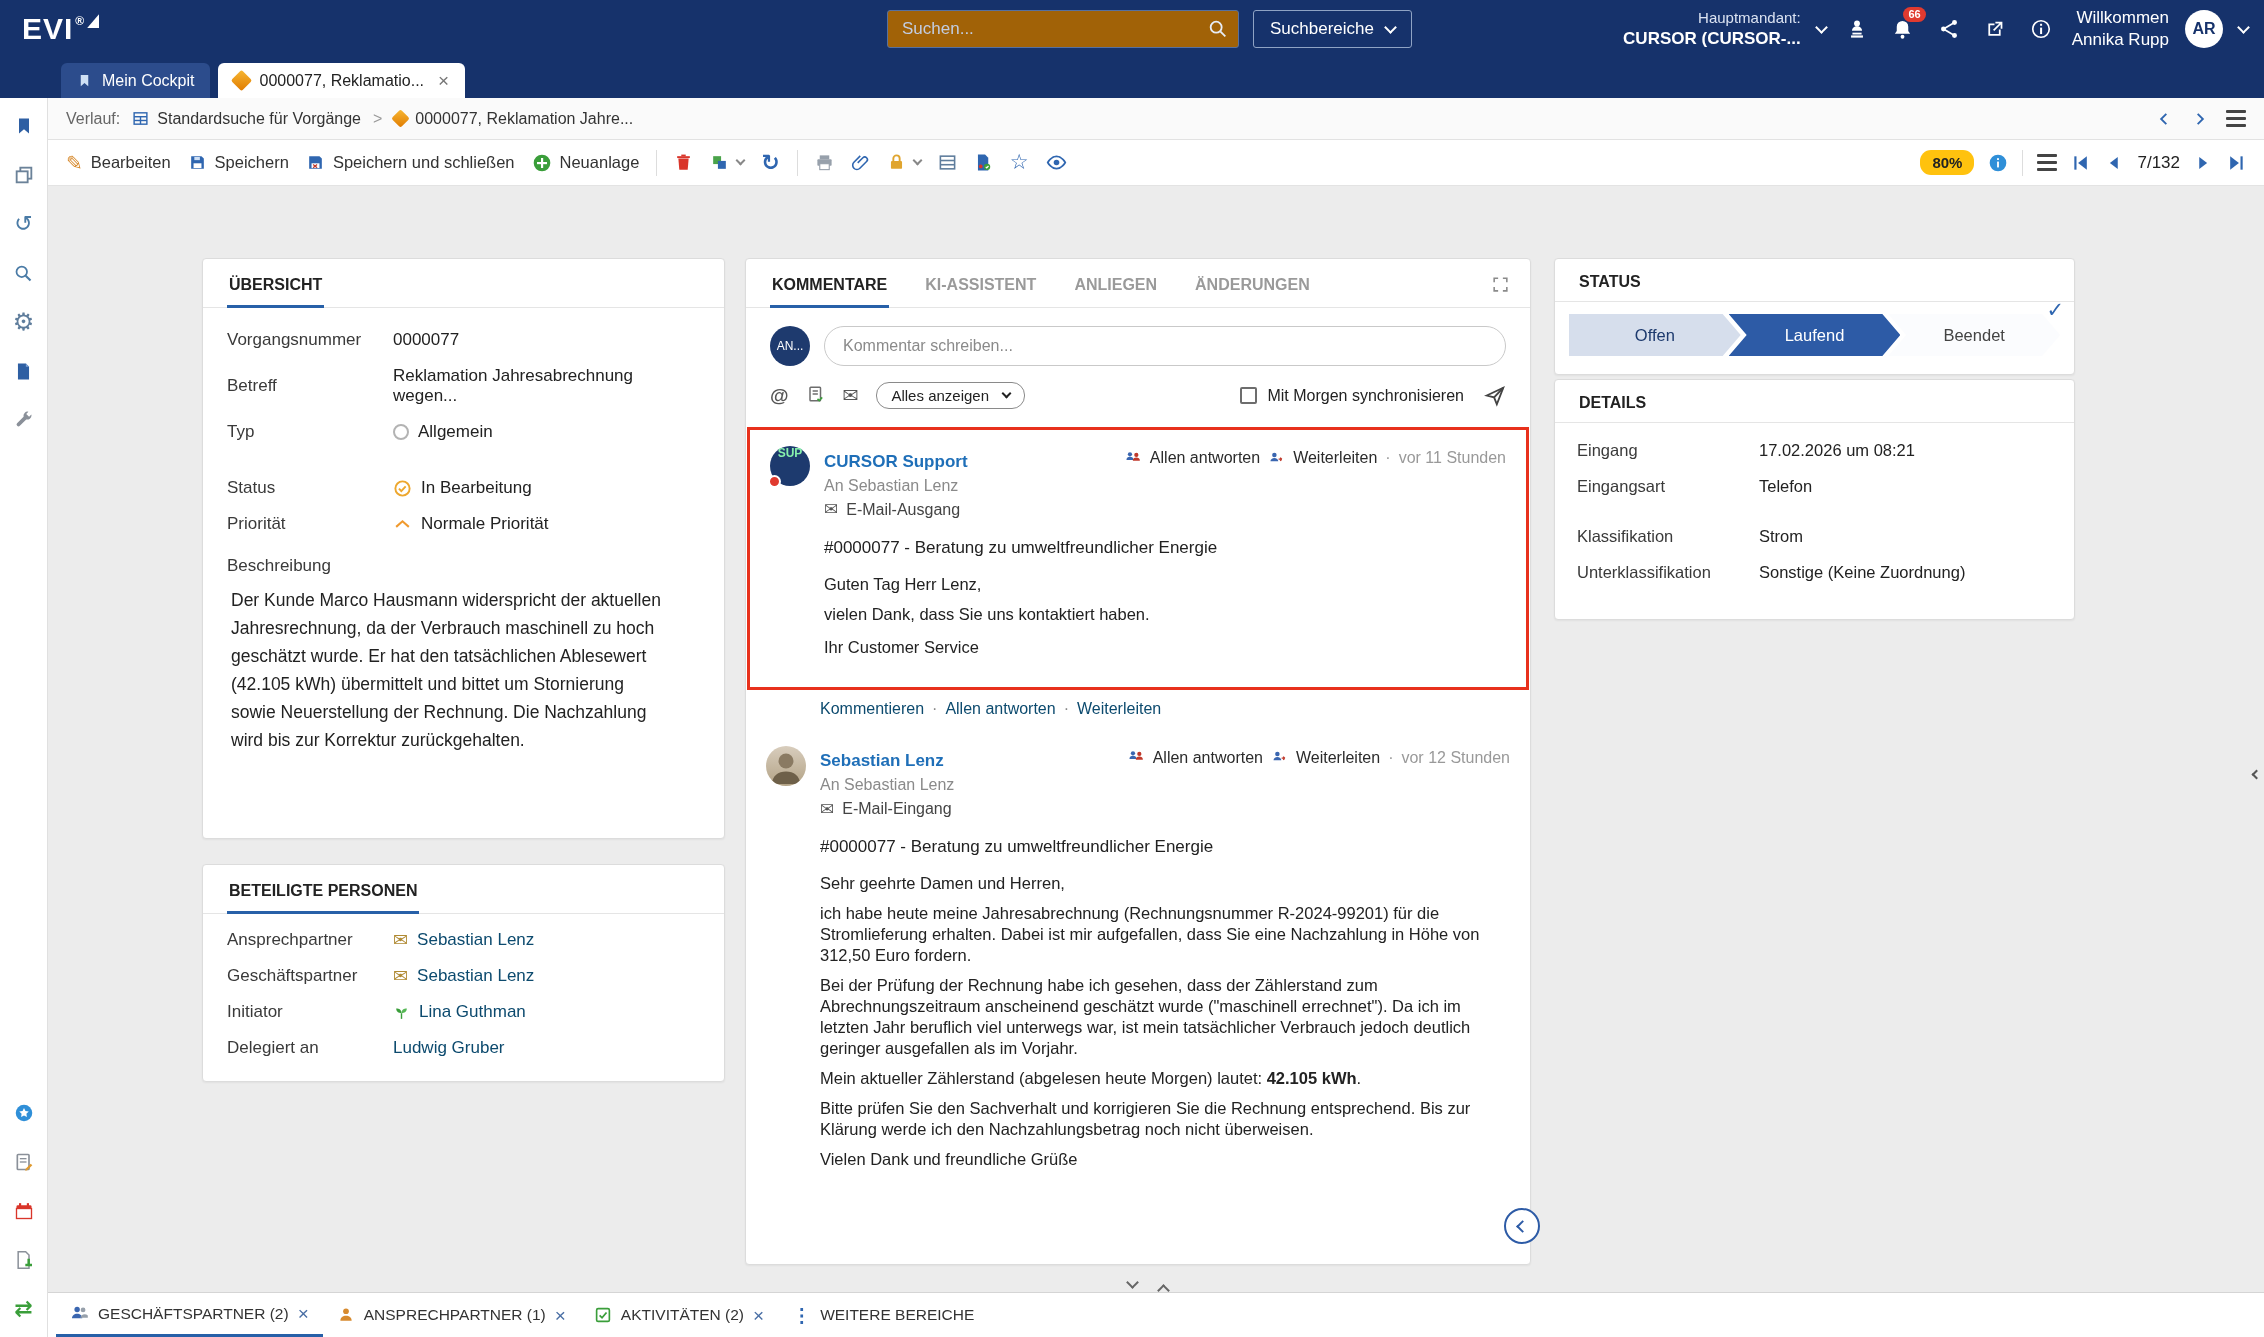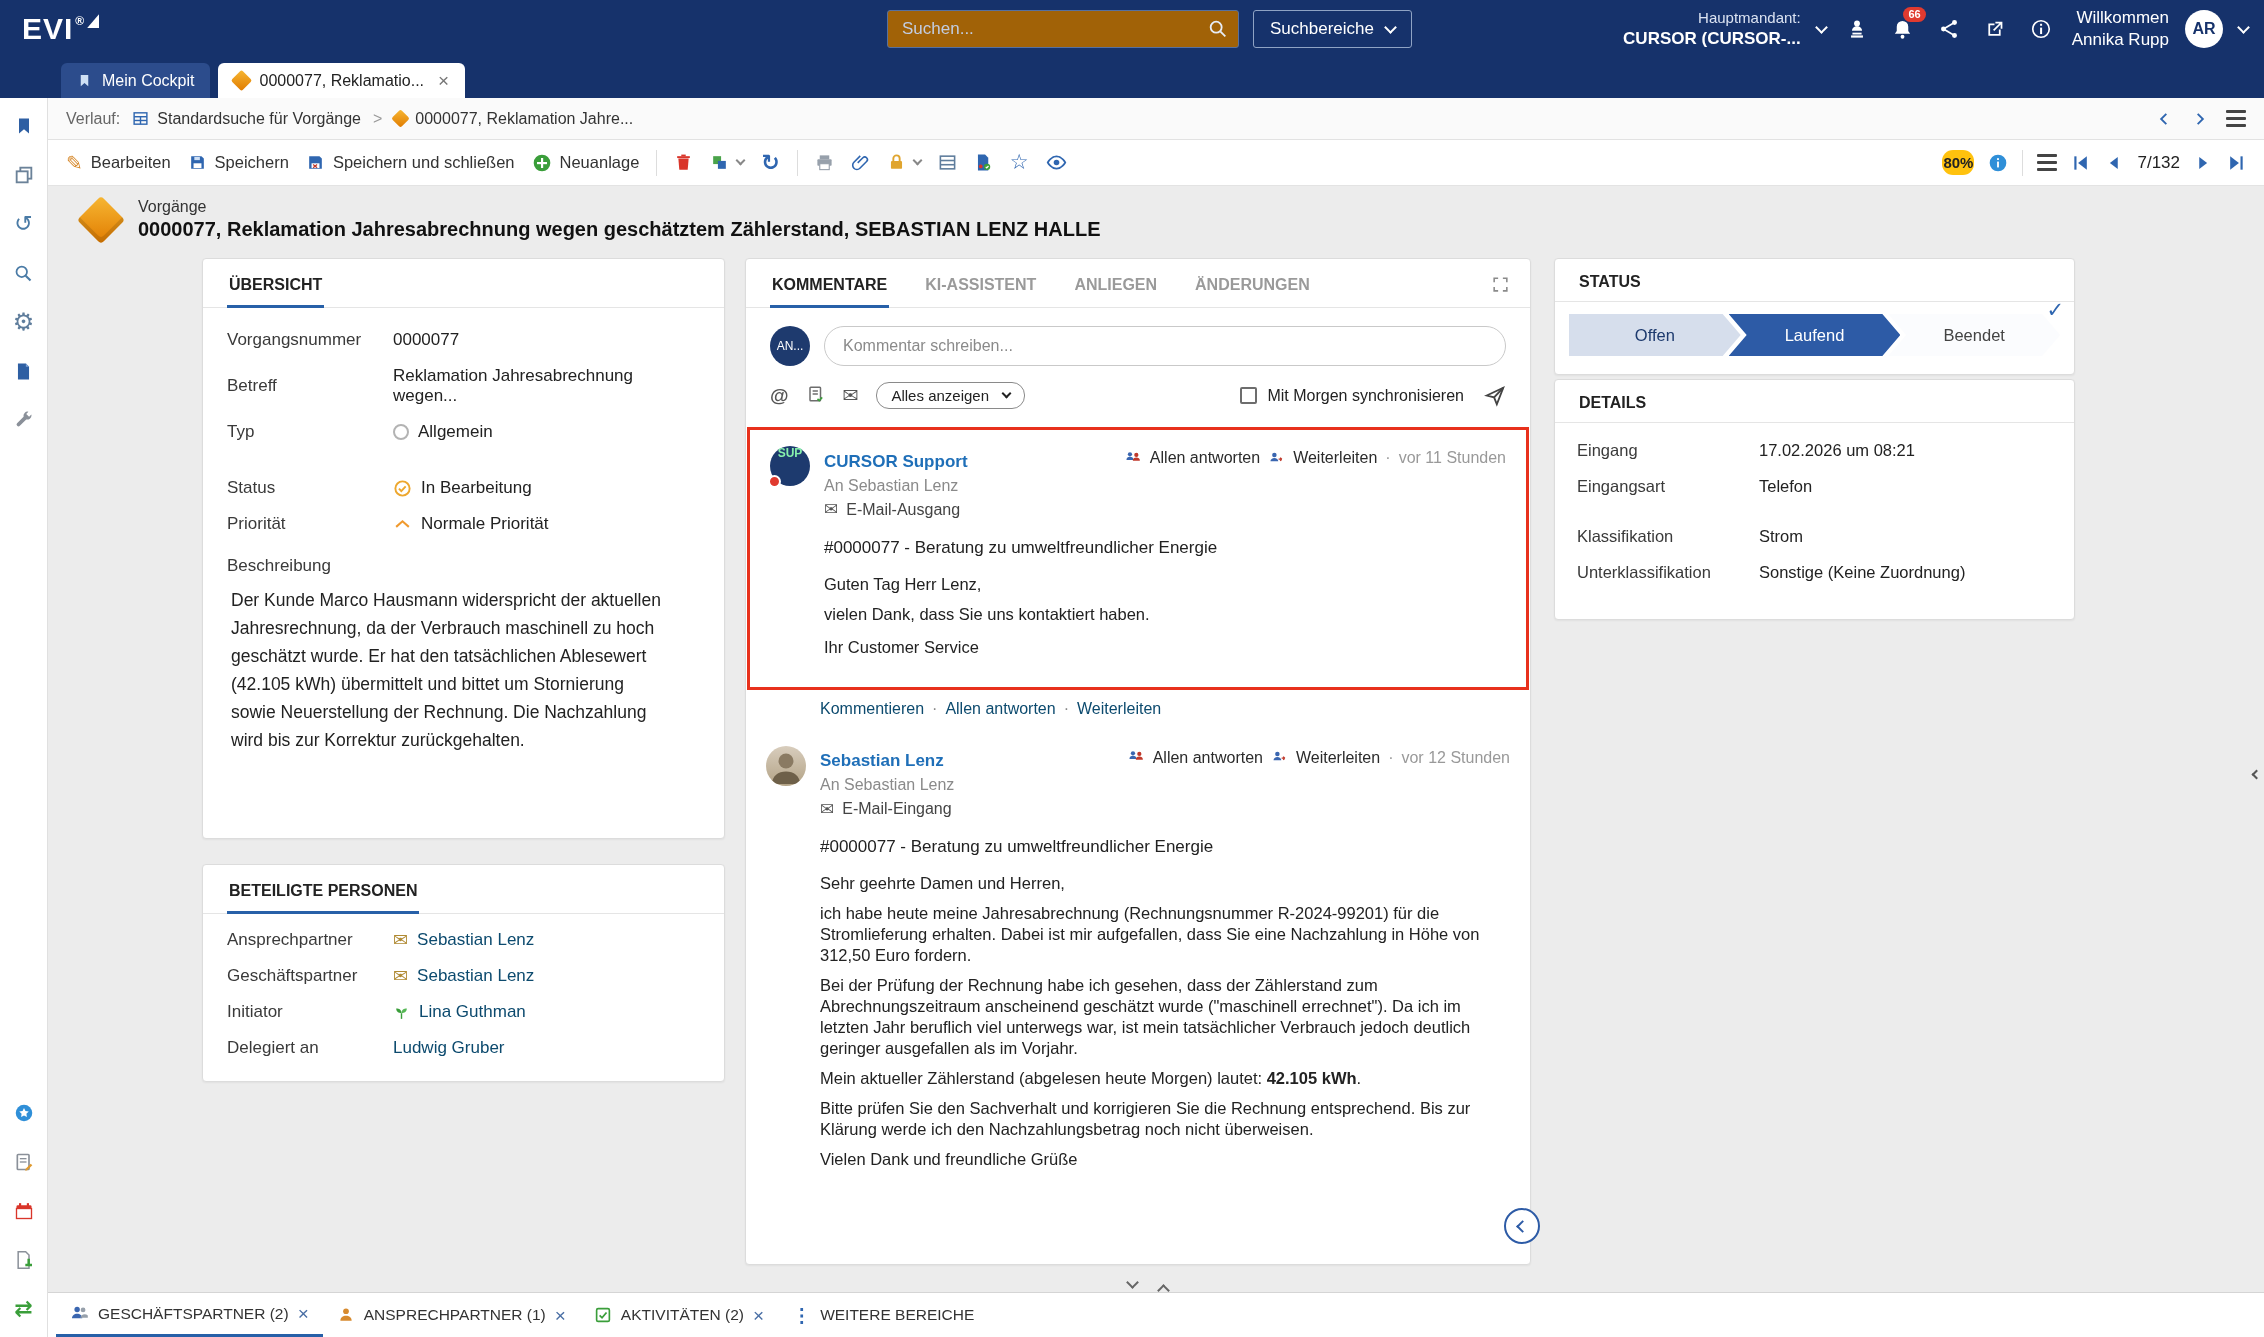--- a/index.html
+++ b/index.html
@@ -51,21 +51,21 @@
   .crumb-link { color:#333; cursor:pointer; display:flex; align-items:center; gap:8px; }
   .crumb-sep { color:#999; }
   .crumb-right { margin-left:auto; display:flex; align-items:center; gap:16px; color:#2f66b0; }
 
   
   .toolbar { position:absolute; top:140px; left:48px; right:0; height:46px; background:#fff; border-bottom:1px solid #e3e3e3; display:flex; align-items:center; padding:0 18px; gap:17px; font-size:16.5px; color:#333; }
   .tbtn { display:flex; align-items:center; gap:8px; cursor:pointer; white-space:nowrap; }
   .sep { width:1px; height:26px; background:#ddd; }
   .glyph { font-family:"DejaVu Sans", sans-serif; line-height:1; }
   .tb-right { margin-left:auto; display:flex; align-items:center; gap:14px; }
-  .badge80 { background:#ffc20e; color:#222; font-weight:bold; font-size:15px; padding:4px 1px; border-radius:11px; cursor:pointer; }
+  .badge80 { background:#ffc20e; color:#222; font-weight:bold; font-size:15px; padding:4px 12px; border-radius:11px; cursor:pointer; }
   .hamb { display:inline-flex; flex-direction:column; gap:4px; cursor:pointer; }
   .hamb i { width:20px; height:3px; background:#444; border-radius:1px; }
   .pgr { color:#222; font-size:17px; }
 
   
   .titlebar { position:absolute; top:186px; left:48px; right:0; height:67px; display:flex; align-items:center; padding-left:36px; gap:20px; }
   .title-txt .kind { font-size:16px; color:#333; }
   .title-txt .main { font-size:20px; font-weight:bold; color:#111; margin-top:2px; }
 
   
@@ -449,27 +449,20 @@
       <svg width="18" height="18" viewBox="0 0 24 24">
           <polygon points="7,4 7,20 17.5,12" fill="#2f66b0"></polygon>
         </svg>
       <svg width="20" height="20" viewBox="0 0 24 24">
           <polygon points="5,4 5,20 15.5,12" fill="#2f66b0"></polygon>
           <rect x="17.4" y="4" width="2.6" height="16" fill="#2f66b0"></rect>
         </svg>
     </span>
   </div>
 
-  <div class="titlebar">
-    <span class="diamond big"></span>
-    <div class="title-txt">
-      <div class="kind">Vorgänge</div>
-      <div class="main">0000077, Reklamation Jahresabrechnung wegen geschätztem Zählerstand, SEBASTIAN LENZ HALLE</div>
-    </div>
-  </div>
 
   <div class="card card-overview">
     <div class="card-head">
       <span class="card-tab">ÜBERSICHT</span>
     </div>
     <div class="card-body">
       <div class="frow">
         <span class="flabel">Vorgangsnummer</span>
         <span class="fvalue">0000077</span>
       </div>

